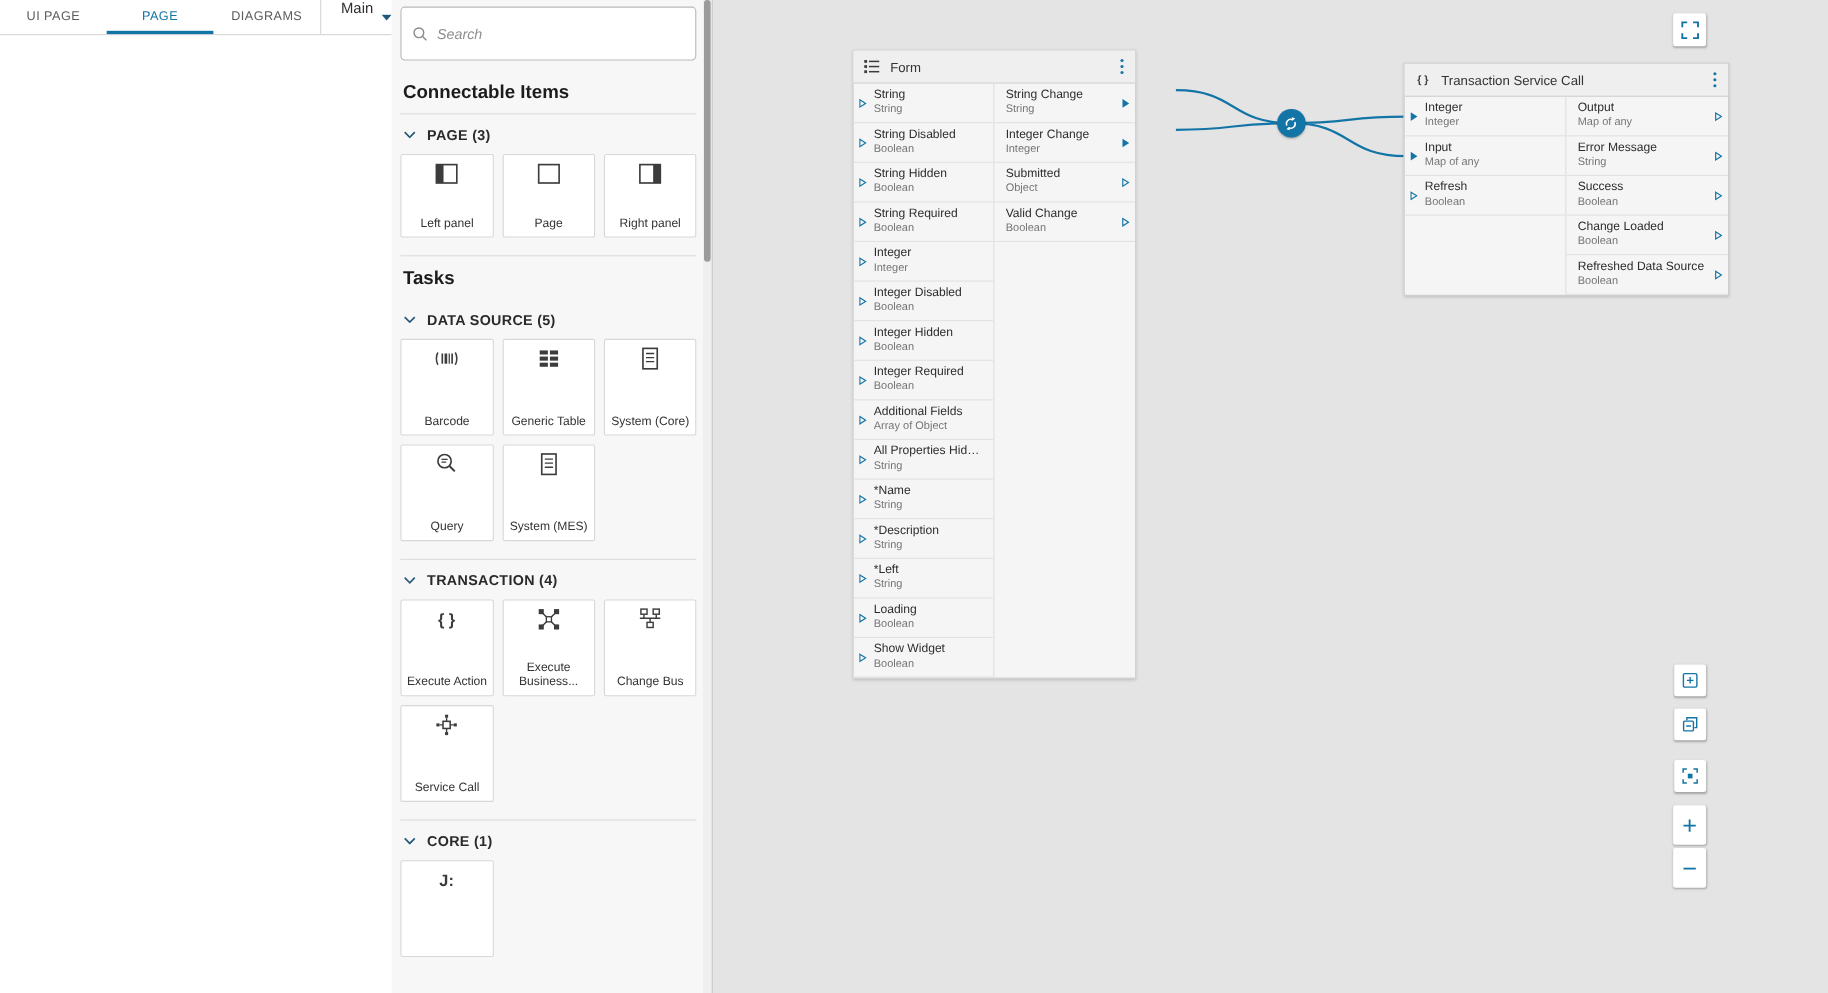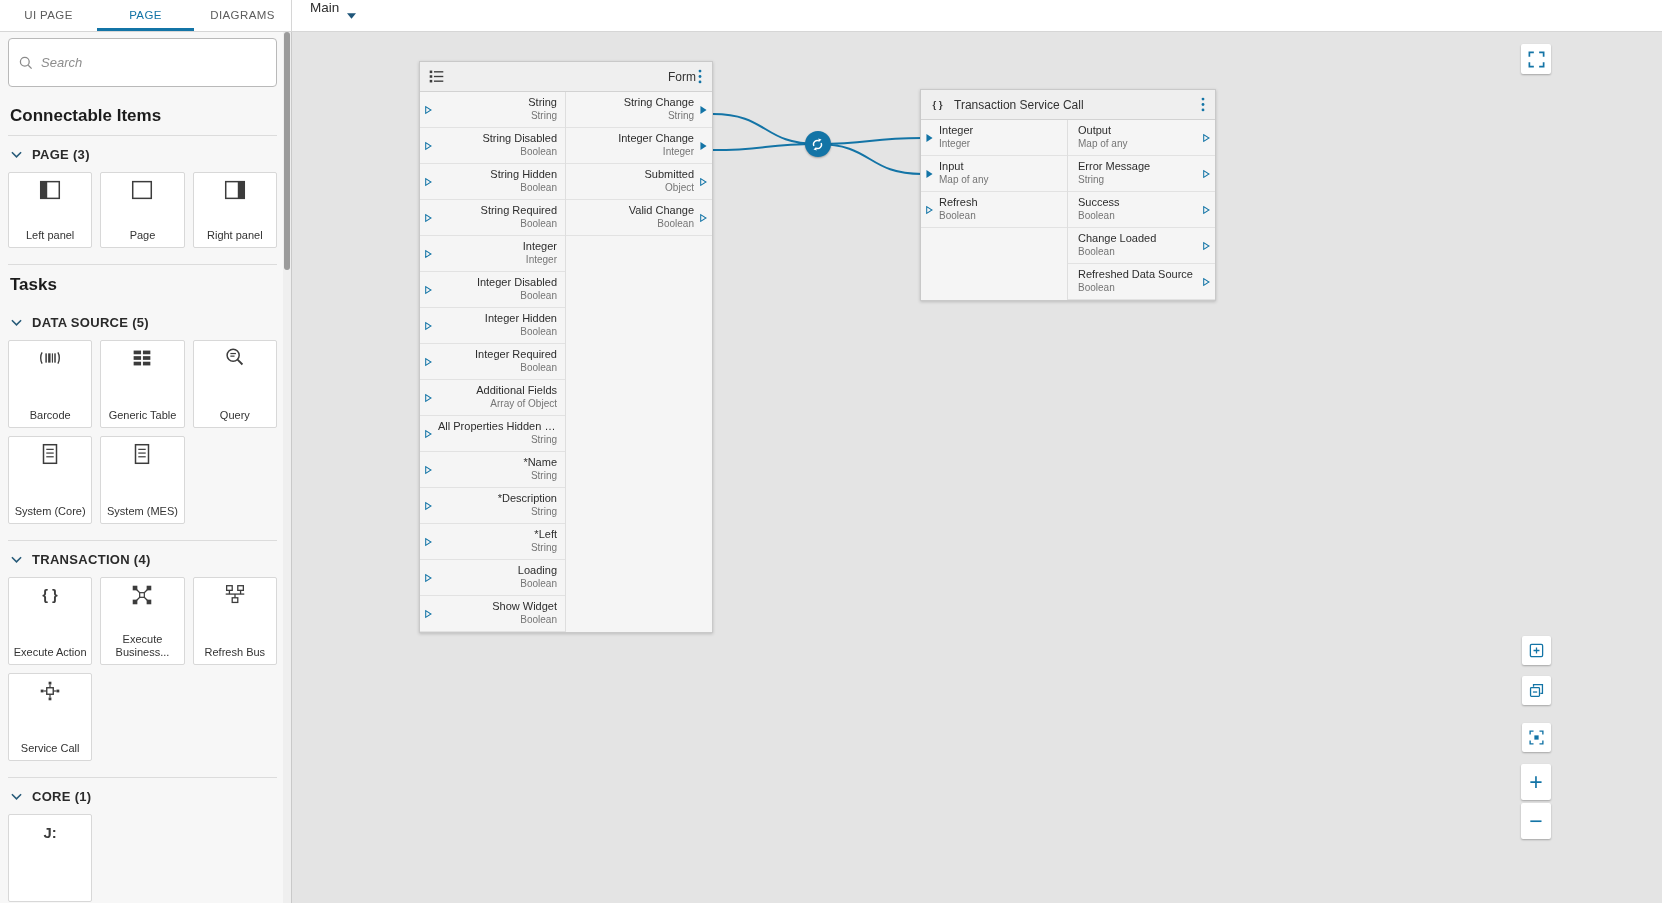--- a/index.html
+++ b/index.html
@@ -1,19 +1,19 @@
 <!DOCTYPE html>
 <html style="--accent: #1374a6;"><head>
 <meta charset="utf-8">
 <style>
   *{margin:0;padding:0;box-sizing:border-box}
   :root{--accent:#1374a6}
   html,body{width:1662px;height:903px;overflow:hidden}
   body{font-family:"Liberation Sans",sans-serif;background:#fff;color:#333}
-  .app{width:100%;height:100%;display:flex;flex-direction:column}
+  .app{width:100%;height:100%;display:flex;flex-direction:row}
 
   
   .header-bar{flex:0 0 32px;height:32px;display:flex;align-items:stretch;background:#fff;border-bottom:1px solid #d6d6d6}
   .tab-bar{flex:0 0 291px;width:291px;display:flex}
   .tab{flex:1;display:flex;align-items:center;justify-content:center;font-size:11.5px;letter-spacing:.4px;color:#5c5c5c;cursor:pointer;border-bottom:3px solid transparent;padding-top:2px;white-space:nowrap}
   .tab.active{color:var(--accent);border-bottom-color:var(--accent)}
   .main-selector{display:flex;gap:8px;padding-left:18px;font-size:13.5px;color:#2e2e2e;border-left:1px solid #d6d6d6;cursor:pointer}
 
   
   .content{flex:1;display:flex;min-height:0}
@@ -166,38 +166,38 @@
                   <rect x="15" y="12" width="8" height="4"></rect>
                   <rect x="5" y="18" width="8" height="4"></rect>
                   <rect x="15" y="18" width="8" height="4"></rect>
                 </svg>
               </span>
               <div class="card-label">Generic Table</div>
             </div>
             <div class="card">
               <span class="icon card-ic">
                 <svg viewBox="0 0 28 28" width="26" height="26">
+                  <rect x="7" y="4" width="14" height="20" fill="none" stroke="#3c3c3c" stroke-width="1.6"></rect>
+                  <line x1="10" y1="9" x2="18" y2="9" stroke="#3c3c3c" stroke-width="1.3"></line>
+                  <line x1="10" y1="13" x2="18" y2="13" stroke="#3c3c3c" stroke-width="1.3"></line>
+                  <line x1="10" y1="17" x2="18" y2="17" stroke="#3c3c3c" stroke-width="1.3"></line>
+                </svg>
+              </span>
+              <div class="card-label">System (Core)</div>
+            </div>
+            <div class="card">
+              <span class="icon card-ic">
+                <svg viewBox="0 0 28 28" width="26" height="26">
                   <circle cx="12" cy="11" r="6.5" fill="none" stroke="#3c3c3c" stroke-width="1.6"></circle>
                   <line x1="9" y1="9.2" x2="15" y2="9.2" stroke="#3c3c3c" stroke-width="1.3"></line>
                   <line x1="9" y1="12" x2="13.5" y2="12" stroke="#3c3c3c" stroke-width="1.3"></line>
                   <line x1="16.8" y1="15.8" x2="22" y2="21" stroke="#3c3c3c" stroke-width="2"></line>
                 </svg>
               </span>
               <div class="card-label">Query</div>
-            </div>
-            <div class="card">
-              <span class="icon card-ic">
-                <svg viewBox="0 0 28 28" width="26" height="26">
-                  <rect x="7" y="4" width="14" height="20" fill="none" stroke="#3c3c3c" stroke-width="1.6"></rect>
-                  <line x1="10" y1="9" x2="18" y2="9" stroke="#3c3c3c" stroke-width="1.3"></line>
-                  <line x1="10" y1="13" x2="18" y2="13" stroke="#3c3c3c" stroke-width="1.3"></line>
-                  <line x1="10" y1="17" x2="18" y2="17" stroke="#3c3c3c" stroke-width="1.3"></line>
-                </svg>
-              </span>
-              <div class="card-label">System (Core)</div>
             </div>
             <div class="card">
               <span class="icon card-ic">
                 <svg viewBox="0 0 28 28" width="26" height="26">
                   <rect x="7" y="4" width="14" height="20" fill="none" stroke="#3c3c3c" stroke-width="1.6"></rect>
                   <line x1="10" y1="9" x2="18" y2="9" stroke="#3c3c3c" stroke-width="1.3"></line>
                   <line x1="10" y1="13" x2="18" y2="13" stroke="#3c3c3c" stroke-width="1.3"></line>
                   <line x1="10" y1="17" x2="18" y2="17" stroke="#3c3c3c" stroke-width="1.3"></line>
                 </svg>
               </span>
@@ -240,21 +240,21 @@
                 <svg viewBox="0 0 28 28" width="26" height="26" fill="none" stroke="#3c3c3c" stroke-width="1.4">
                   <rect x="5" y="4" width="6" height="5"></rect>
                   <rect x="17" y="4" width="6" height="5"></rect>
                   <line x1="8" y1="9" x2="8" y2="13"></line>
                   <line x1="20" y1="9" x2="20" y2="13"></line>
                   <line x1="4" y1="13" x2="24" y2="13"></line>
                   <line x1="14" y1="13" x2="14" y2="17"></line>
                   <rect x="11" y="17" width="6" height="5"></rect>
                 </svg>
               </span>
-              <div class="card-label">Refresh Bus</div>
+              <div class="card-label">Change Bus</div>
             </div>
             <div class="card">
               <span class="icon card-ic">
                 <svg viewBox="0 0 28 28" width="26" height="26">
                   <rect x="10.5" y="10.5" width="7" height="7" fill="none" stroke="#3c3c3c" stroke-width="1.5"></rect>
                   <rect x="4" y="12.5" width="3" height="3" fill="#3c3c3c"></rect>
                   <rect x="21" y="12.5" width="3" height="3" fill="#3c3c3c"></rect>
                   <rect x="12.5" y="4" width="3" height="3" fill="#3c3c3c"></rect>
                   <rect x="12.5" y="21" width="3" height="3" fill="#3c3c3c"></rect>
                   <line x1="7" y1="14" x2="10.5" y2="14" stroke="#3c3c3c" stroke-width="1.3"></line>
@@ -287,21 +287,21 @@
         </div>
       <div class="sb-track">
         <div class="sb-thumb"></div>
       </div>
     </aside>
 
     <main class="canvas" id="canvas">
       <svg id="wires">
           <path d="M421 82 C476 82,470.5 112,525.5 112 C580.5 112,575 106,630 106 M421 118 C476 118,470.5 112,525.5 112 C580.5 112,575 142,630 142 " fill="none" stroke-width="2" style="stroke: var(--accent);"></path>
         </svg>
-    <div class="node" style="left: 127px; top: 29px; width: 294px; text-align: right;">
+    <div class="node" style="left: 127px; top: 45px; width: 258px;">
           <div class="node-header">
             <span class="icon node-ic">
               <svg viewBox="0 0 20 20" width="18" height="18" fill="#3c3c3c">
                 <rect x="2" y="3" width="3" height="3"></rect>
                 <rect x="7" y="3.7" width="11" height="1.6"></rect>
                 <rect x="2" y="8.5" width="3" height="3"></rect>
                 <rect x="7" y="9.2" width="11" height="1.6"></rect>
                 <rect x="2" y="14" width="3" height="3"></rect>
                 <rect x="7" y="14.7" width="11" height="1.6"></rect>
               </svg>

